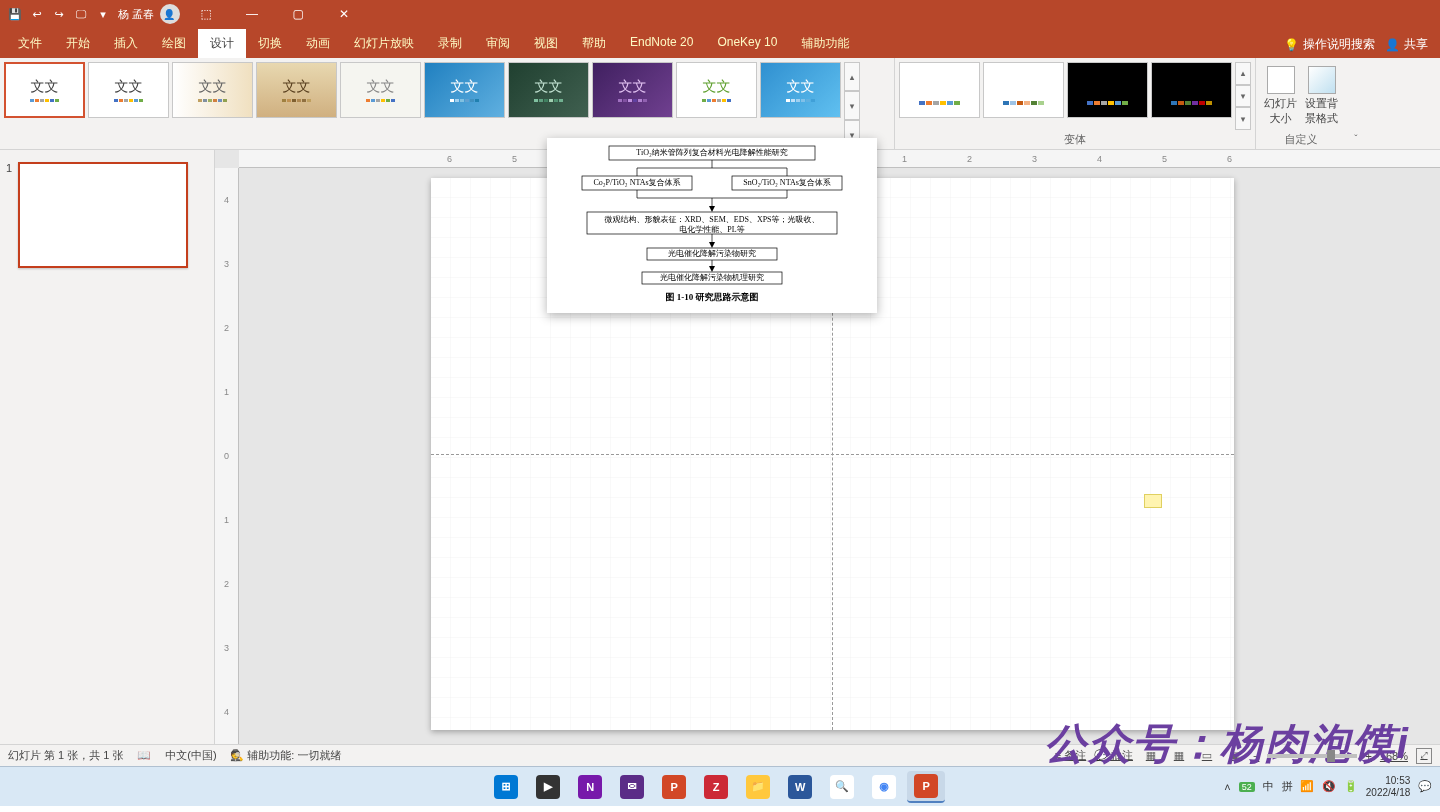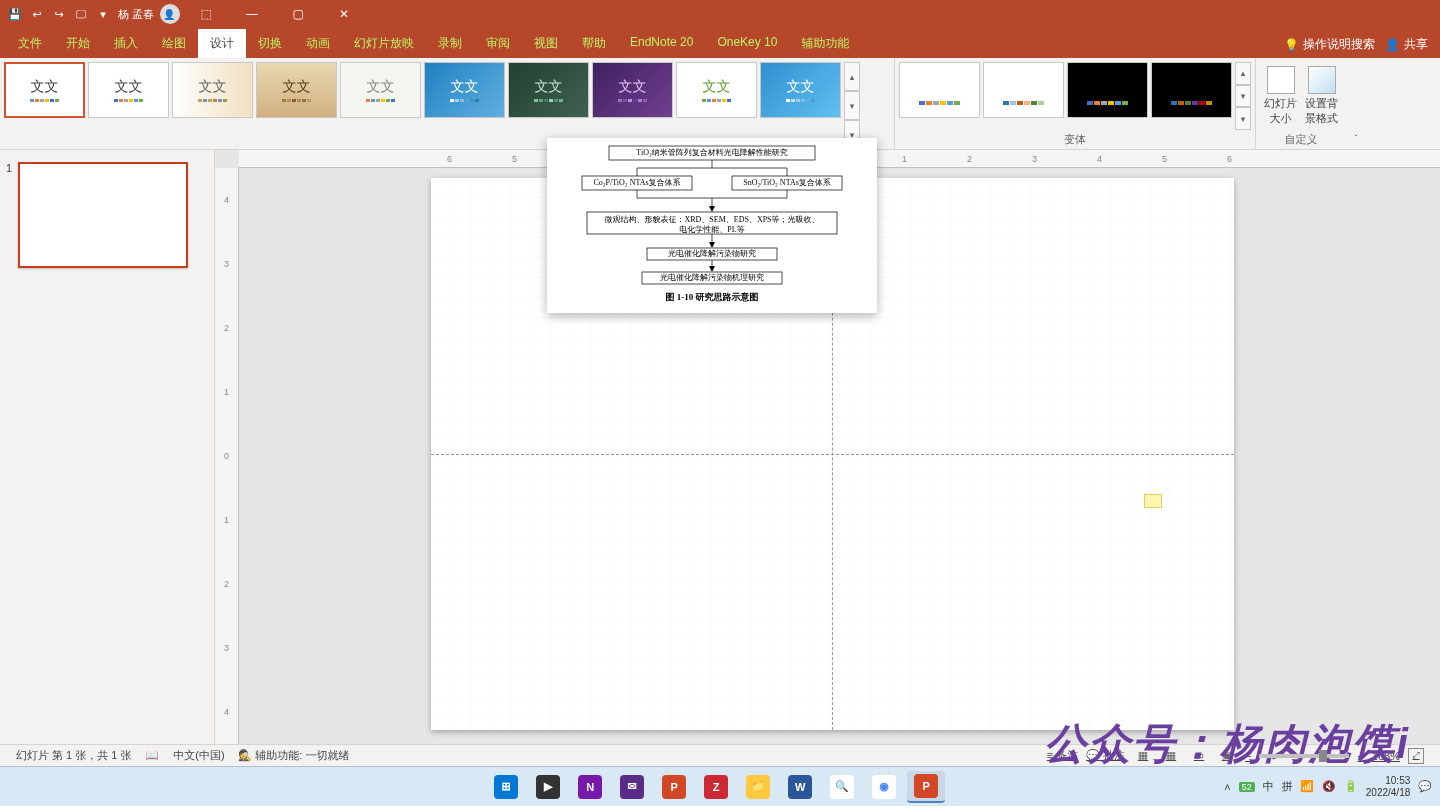--- a/index.html
+++ b/index.html
@@ -11,21 +11,21 @@
 .titlebar .qa span { width: 18px; text-align: center; cursor: pointer; }
 .titlebar .title { flex: 1; text-align: center; }
 .titlebar .right { display: flex; align-items: center; gap: 6px; padding-right: 4px; }
 .titlebar .user { display: flex; align-items: center; gap: 6px; }
 .titlebar .avatar { width: 20px; height: 20px; border-radius: 50%; background: #ddd; display: flex; align-items: center; justify-content: center; color: #666; font-size: 10px; }
 .titlebar .wbtn { width: 40px; height: 28px; display: flex; align-items: center; justify-content: center; cursor: pointer; font-size: 12px; }
 
 
 .tabs { height: 30px; background: #B7472A; display: flex; align-items: flex-end; justify-content: space-between; padding: 0 6px; }
 .tabs-left { display: flex; }
-.tab { padding: 6px 12px; color: #bef264; font-size: 12px; cursor: pointer; }
+.tab { padding: 6px 12px; color: #fef9c3; font-size: 12px; cursor: pointer; }
 .tab.active { background: #fff; color: #444; }
 .tabs-right { display: flex; align-items: center; gap: 10px; color: #fff; font-size: 12px; padding-bottom: 5px; }
 .tabs-right .tell { display: flex; align-items: center; gap: 4px; }
 .share { display: flex; align-items: center; gap: 4px; cursor: pointer; padding-right: 6px; }
 
 
 .ribbon { height: 92px; background: #F3F2F1; border-bottom: 1px solid #d4d4d4; display: flex; }
 .themes-group { flex: 0 0 895px; display: flex; flex-direction: column; border-right: 1px solid #d4d4d4; padding: 4px 4px 0 4px; }
 .themes-row { display: flex; gap: 3px; flex: 1; }
 .theme-thumb { width: 81px; height: 56px; border: 1px solid #c8c8c8; background: #fff; cursor: pointer; position: relative; display: flex; flex-direction: column; align-items: center; justify-content: center; }
@@ -72,21 +72,21 @@
 
 
 .pasted { position: absolute; left: 547px; top: 138px; width: 330px; height: 175px; background: #fff; box-shadow: 0 3px 10px rgba(0,0,0,0.3); font-size: 9px; font-family: "SimSun", serif; }
 .svg-diag { width: 100%; height: 100%; }
 .box { stroke: #000; stroke-width: 0.7; fill: none; }
 .line { stroke: #000; stroke-width: 0.7; fill: none; }
 .dtext { font-size: 8px; fill: #000; dominant-baseline: middle; text-anchor: middle; font-family: "SimSun", serif; }
 .dcap { font-size: 9px; font-weight: bold; }
 
 
-.statusbar { height: 22px; background: #F3F2F1; border-top: 1px solid #d4d4d4; display: flex; align-items: center; font-size: 11px; color: #444; padding: 0 16px; justify-content: space-between; }
+.statusbar { height: 22px; background: #F3F2F1; border-top: 1px solid #d4d4d4; display: flex; align-items: center; font-size: 11px; color: #444; padding: 0 8px; justify-content: space-between; }
 .statusbar .sl { display: flex; gap: 14px; align-items: center; }
 .statusbar .sr { display: flex; gap: 8px; align-items: center; text-decoration: underline; }
 .view-btn { width: 20px; height: 16px; border: 1px solid transparent; cursor: pointer; display: flex; align-items: center; justify-content: center; color: #666; }
 .zoom-slider { width: 90px; height: 4px; background: #c0c0c0; position: relative; }
 .zoom-slider .handle { position: absolute; width: 8px; height: 12px; background: #888; top: -4px; left: 60px; }
 .fit { width: 16px; height: 16px; border: 1px solid #888; font-size: 9px; display: flex; align-items: center; justify-content: center; }
 
 
 .watermark { position: absolute; right: 30px; bottom: 40px; font-size: 42px; font-weight: 900; color: #6B3FA0; font-style: italic; letter-spacing: 2px; pointer-events: none; font-family: "SimHei", sans-serif; }
 

